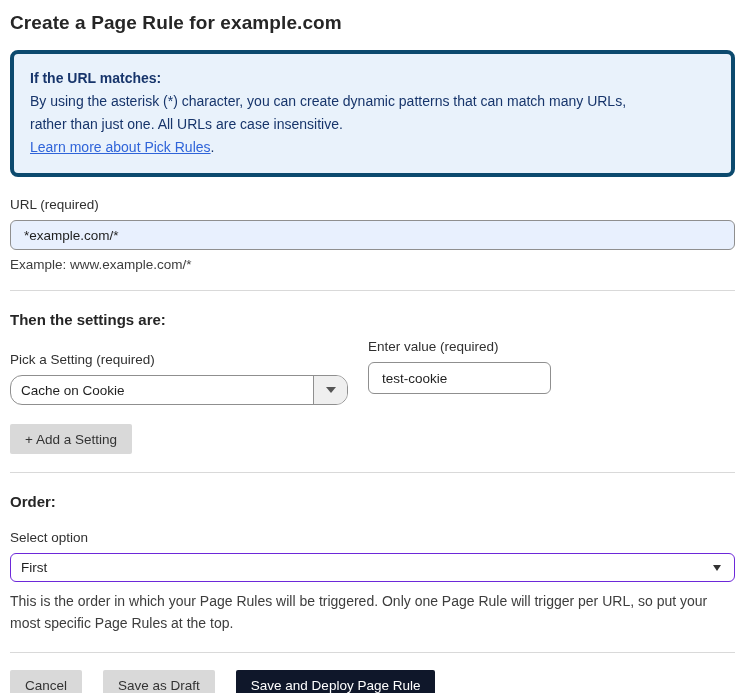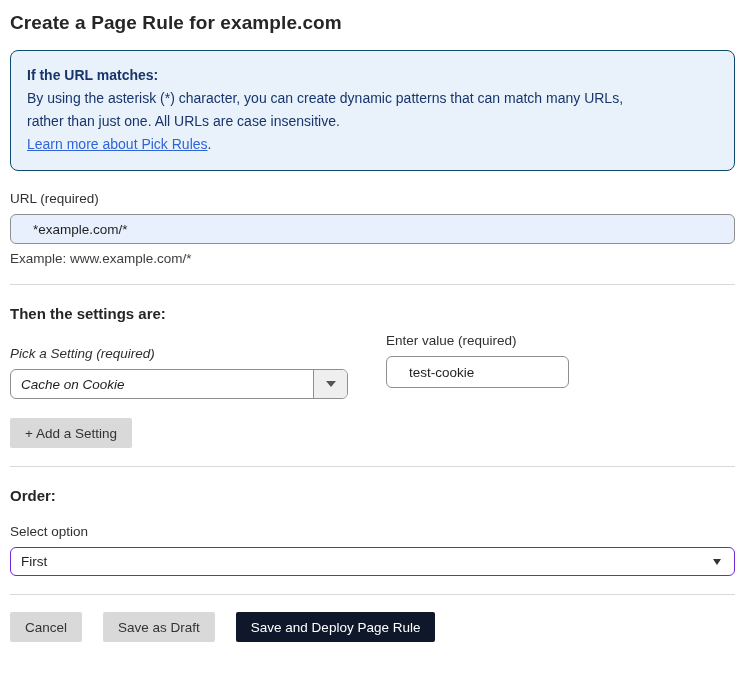--- a/index.html
+++ b/index.html
@@ -15,21 +15,21 @@
     font-size: 19px;
     font-weight: bold;
     color: #262626;
     margin: 2px 0 16px 0;
     letter-spacing: 0.1px;
   }
 
   
   .info-box {
     background: #e9f2fb;
-    border: 1px solid #0c4a6e;
+    border: 4px solid #0c4a6e;
     border-radius: 8px;
     padding: 13px 16px 14px 16px;
     width: 725px;
     color: #17356b;
     font-size: 14px;
     line-height: 23px;
   }
   .info-box .info-heading { font-weight: bold; }
   .info-box a.info-link {
     color: #2f64d9;
@@ -43,21 +43,21 @@
     font-size: 13.5px;
     color: #303030;
     margin: 20px 0 8px 0;
   }
   .text-input {
     display: block;
     width: 725px;
     height: 30px;
     border: 1px solid #8f8f8f;
     border-radius: 6px;
-    padding: 0 22px;
+    padding: 0 13px;
     font-family: "Liberation Sans", "DejaVu Sans", sans-serif;
     font-size: 13.5px;
     color: #1f1f1f;
     outline: none;
     background: #ffffff;
   }
   .text-input.autofill { background: #e8f0fe; }
   .hint-text {
     font-size: 13.5px;
     color: #3d3d3d;
@@ -73,30 +73,30 @@
 
   .section-heading {
     font-size: 15px;
     font-weight: bold;
     color: #262626;
     margin-top: 20px;
   }
 
   
   .settings-row { display: flex; margin-top: 4px; }
-  .settings-col-setting { width: 338px; font-style: italic; }
-  .settings-col-value { margin-left: 38px; padding-top: 7px; }
+  .settings-col-setting { width: 338px; }
+  .settings-col-value { margin-left: 20px; padding-top: 7px; }
 
   .fake-select {
     display: flex;
     align-items: stretch;
     width: 338px;
     height: 30px;
     border: 1px solid #8f8f8f;
-    border-radius: 6px;
+    border-radius: 12px;
     background: #ffffff;
     cursor: pointer;
     overflow: hidden;
   }
   .fake-select .select-text {
     flex: 1;
     display: flex;
     align-items: center;
     padding: 0 10px;
     font-size: 13.5px;
@@ -221,20 +221,24 @@
   <hr class="divider">
 
   <div class="section-heading">Order:</div>
 
   <div class="field-label">Select option</div>
   <div class="order-select">
     <span>First</span>
     <span class="tri-small"></span>
   </div>
 
+  <div class="order-help">
+    <div>This is the order in which your Page Rules will be triggered. Only one Page Rule will trigger per URL, so put your</div>
+    <div>most specific Page Rules at the top.</div>
+  </div>
 
   <hr class="divider">
 
   <div class="footer-buttons">
     <button class="btn btn-gray">Cancel</button>
     <button class="btn btn-gray">Save as Draft</button>
     <button class="btn btn-blue">Save and Deploy Page Rule</button>
   </div>
 
 </div>

